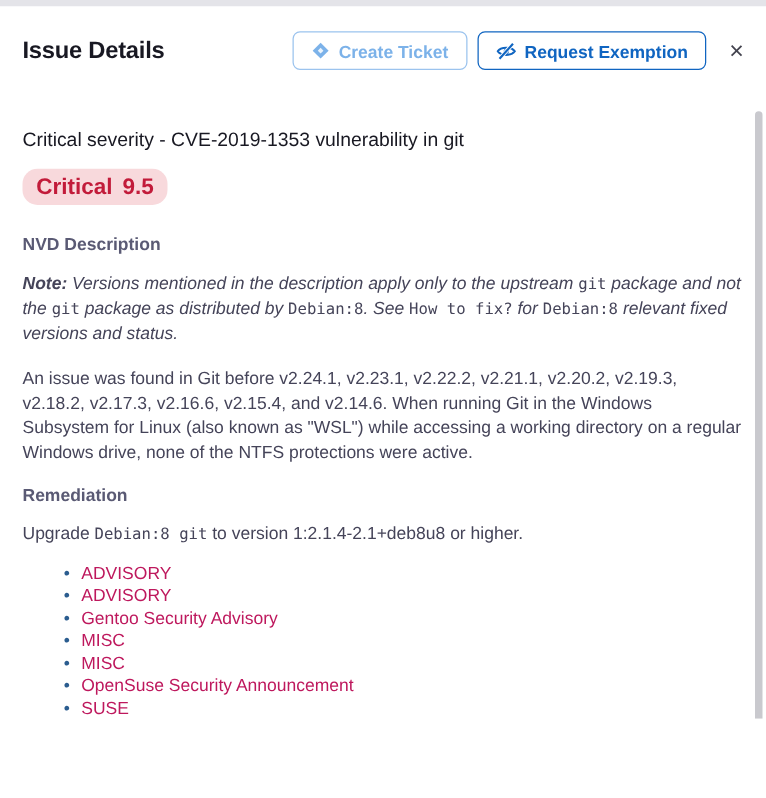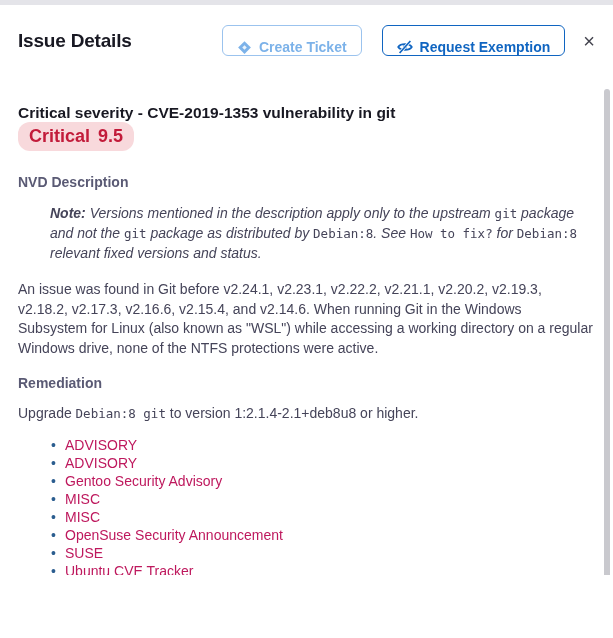--- a/index.html
+++ b/index.html
@@ -32,32 +32,31 @@
     color: #181822;
     letter-spacing: -0.2px;
   }
   .actions {
     display: flex;
     align-items: center;
     gap: 8px;
   }
   .btn {
     display: inline-flex;
-    align-items: flex-end;
+    align-items: center;
     gap: 7px;
     height: 31px;
     padding: 0 14px;
     border-radius: 6px;
     background: #ffffff;
     font-family: "Liberation Sans", sans-serif;
     font-size: 14px;
     font-weight: 700;
     cursor: pointer;
     white-space: nowrap;
-    margin-left: 12px;
   }
   .btn-create {
     color: #7cb2e9;
     border: 1px solid #9bc3ee;
   }
   .btn-exempt {
     color: #1065c1;
     border: 1.5px solid #1065c1;
   }
   .btn .ico { display: inline-flex; align-items: center; }
@@ -72,22 +71,23 @@
     color: #43434e;
     font-family: "Liberation Sans", sans-serif;
   }
 
   .scroll-area {
     padding: 48px 20px 0 18px;
   }
 
   .issue-title {
     font-size: 15.5px;
-    font-weight: 700;
+    font-weight: 400;
     color: #181822;
+    margin-bottom: 13px;
   }
 
   .badge-row { margin-bottom: 23px; }
   .severity-badge {
     display: inline-flex;
     align-items: center;
     gap: 8px;
     background: #f8d9dc;
     color: #c21b3a;
     font-size: 18px;
@@ -103,21 +103,21 @@
   }
   .mb15 { margin-bottom: 15px; }
   .mb14 { margin-bottom: 14px; }
   .mb13 { margin-bottom: 13px; }
 
   .body-text {
     font-size: 14px;
     line-height: 1.42;
     color: #454459;
   }
-  .note-text { font-style: italic; margin-left: 32px; }
+  .note-text { font-style: italic; }
   .note-label { font-weight: 700; }
   .code {
     font-family: "DejaVu Sans Mono", monospace;
     font-style: normal;
     font-size: 12.5px;
   }
   .mb16 { margin-bottom: 16px; }
   .mb12 { margin-bottom: 12px; }
 
   .references-list {

